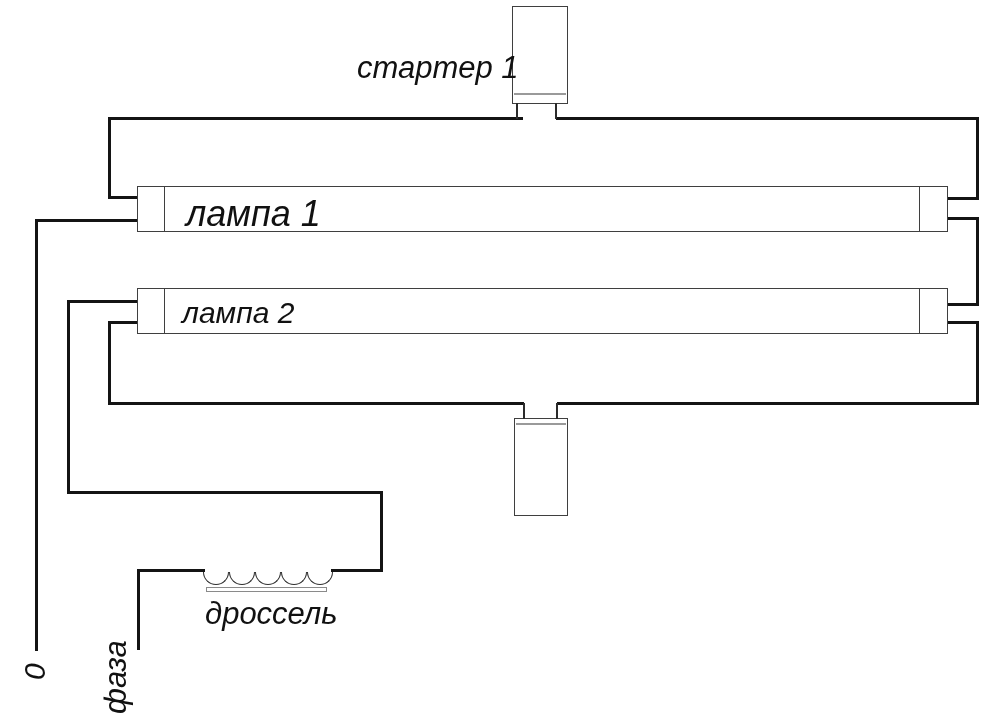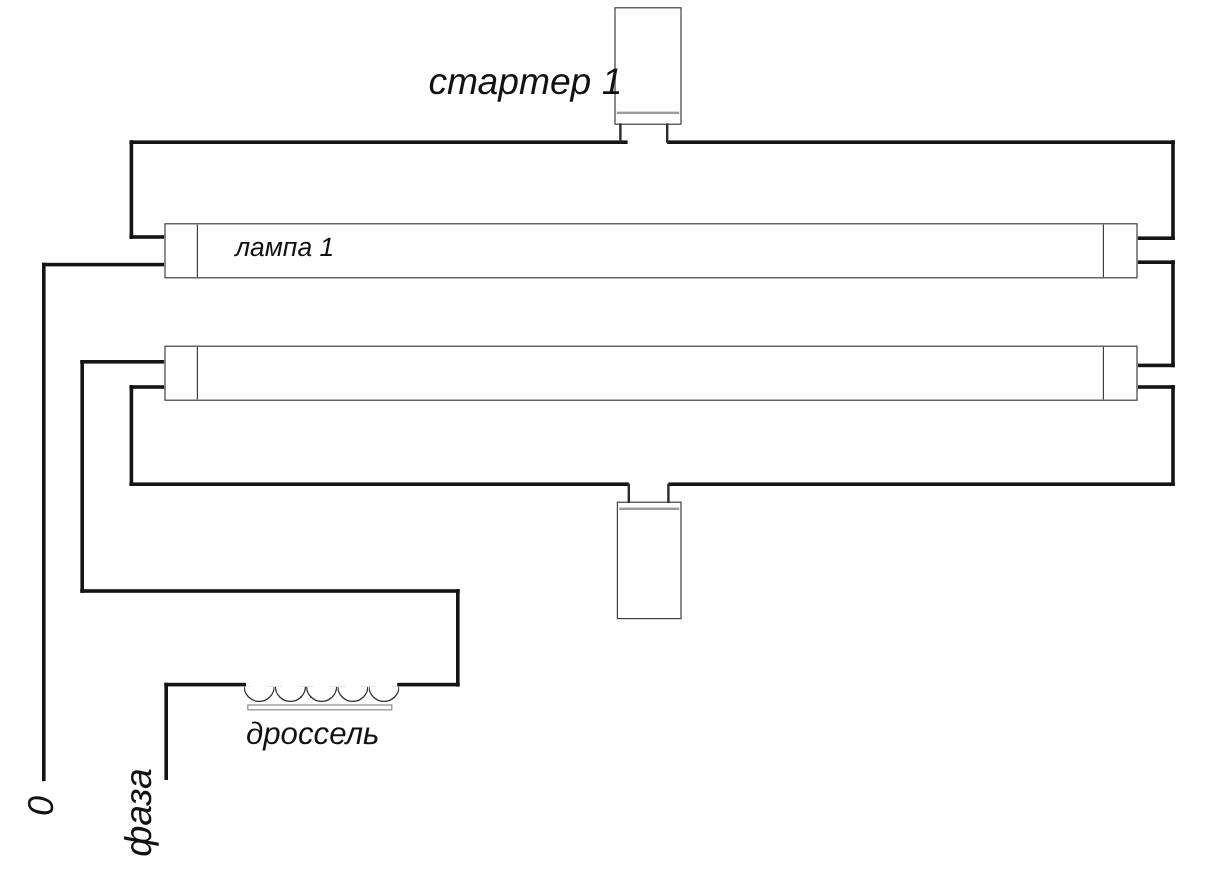--- a/index.html
+++ b/index.html
@@ -99,18 +99,19 @@
   <div class="coil">
     <div class="arc"></div>
     <div class="arc"></div>
     <div class="arc"></div>
     <div class="arc"></div>
     <div class="arc"></div>
   </div>
   <div class="corebar"></div>
 
   <div class="label" style="left:357px;top:51px;font-size:31px">стартер 1</div>
-  <div class="label" style="left:196px;top:194px;font-size:22px">лампа 1</div>
-  <div class="label" style="left:205px;top:597px;font-size:26px">дроссель</div>
+  <div class="label" style="left:186px;top:194px;font-size:36px">лампа 1</div>
+  <div class="label" style="left:182px;top:296px;font-size:30px">лампа 2</div>
+  <div class="label" style="left:205px;top:597px;font-size:31px">дроссель</div>
   <div class="label rot" style="left:18px;top:680px;font-size:30px">0</div>
   <div class="label rot" style="left:99px;top:714px;font-size:31px">фаза</div>
 
 </div>
 
 </body></html>

